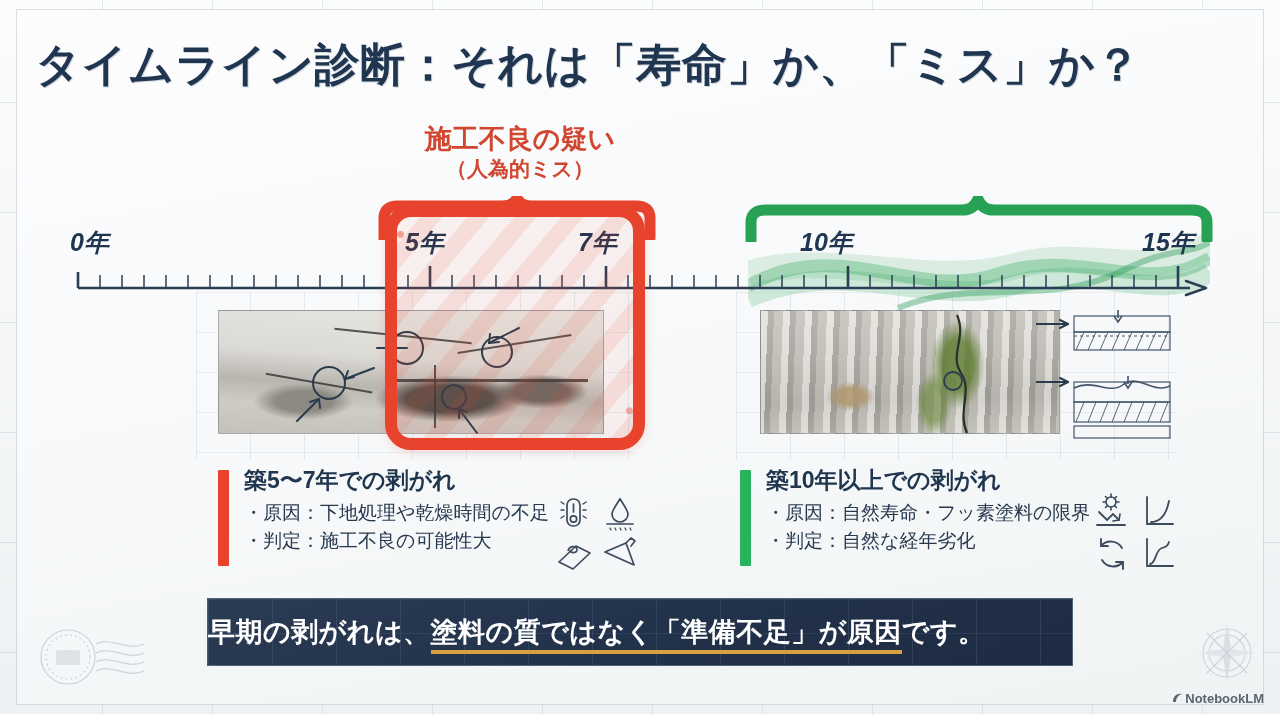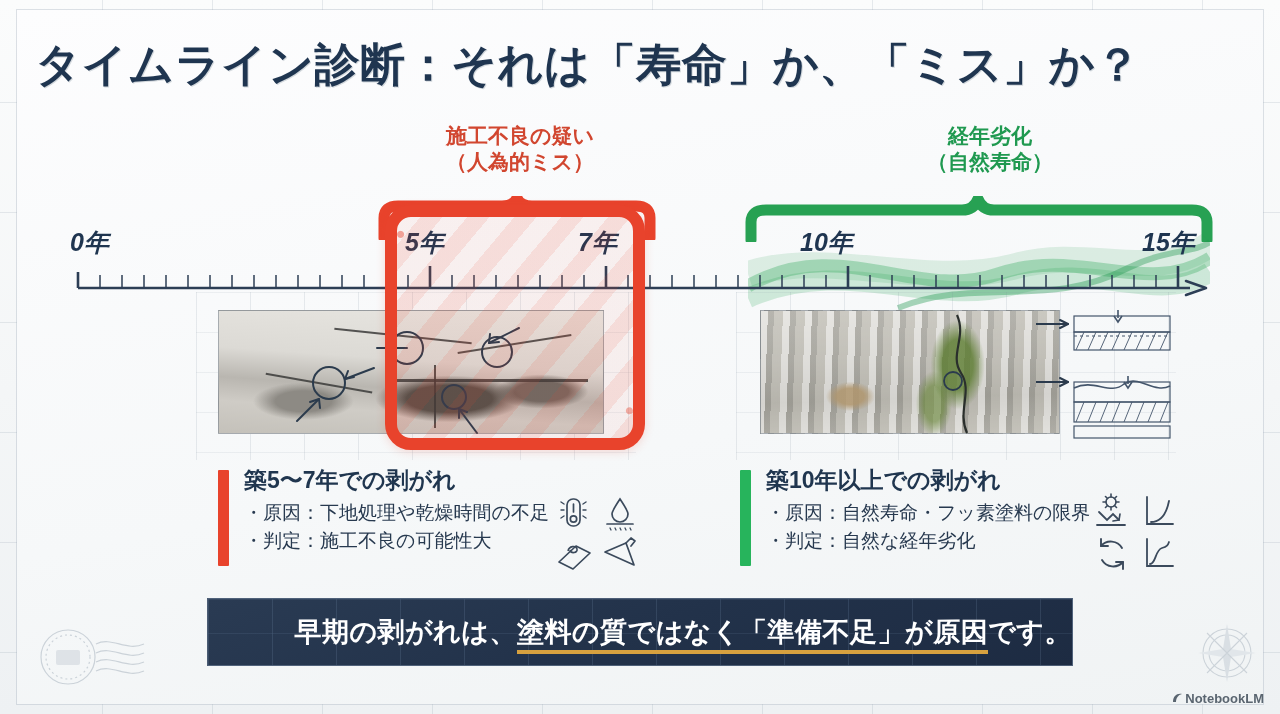--- a/index.html
+++ b/index.html
@@ -37,21 +37,21 @@
     position: absolute; left: 0; top: 35px; width: 1176px;
     text-align: center;
     font-size: 45px; font-weight: 800; letter-spacing: 0.5px;
     color: #1f3550;
     text-shadow: 1px 1px 0 rgba(120,135,150,0.30);
     white-space: nowrap;
   }
 
   
   .cap { position: absolute; text-align: center; white-space: nowrap; }
-  .cap .l1 { font-size: 21px; font-weight: 800; line-height: 1.15; }
+  .cap .l1 { font-size: 27px; font-weight: 800; line-height: 1.15; }
   .cap .l2 { font-size: 21px; font-weight: 700; line-height: 1.3; }
   #cap-defect { left: 380px; top: 124px; width: 280px; color: #d1462f; }
   #cap-aging  { left: 850px; top: 124px; width: 280px; color: #1f9950; }
 
   
   .brace { position: absolute; }
 
   
   #axis-wrap { position: absolute; left: 60px; top: 226px; width: 1160px; height: 80px; }
   .axis-label {
@@ -135,21 +135,21 @@
     font-size: 19px; color: #27394f; line-height: 1.5; white-space: nowrap; font-weight: 500;
   }
   .icons { position: absolute; display: grid; grid-template-columns: 44px 44px; gap: 2px; }
   .icons svg { display: block; }
 
   
   #banner {
     position: absolute; left: 207px; top: 598px; width: 866px; height: 68px;
     background: linear-gradient(160deg,#2a3b53 0%, #22324a 50%, #1d2b42 100%);
     border: 1px solid rgba(130,150,175,0.45);
-    display: flex; align-items: center; justify-content: flex-end;
+    display: flex; align-items: center; justify-content: flex-start;
     overflow: hidden;
   }
   #banner .bp {
     position: absolute; inset: 0; opacity: .30;
     background:
       linear-gradient(to right, rgba(150,178,210,0.5) 1px, transparent 1px) 0 0/64px 100%,
       linear-gradient(to bottom, rgba(150,178,210,0.35) 1px, transparent 1px) 0 0/100% 34px;
   }
   #banner .txt {
     position: relative; font-size: 27px; font-weight: 800; color: #ffffff;
@@ -173,24 +173,20 @@
 
 <div id="slide">
   <div class="bg-grid"></div>
   <div class="paper"></div>
 
   <div class="title">タイムライン診断：それは「寿命」か、「ミス」か？</div>
 
   <div class="cap" id="cap-defect">
     <div class="l1">施工不良の疑い</div>
     <div class="l2">（人為的ミス）</div>
-  </div>
-  <div class="cap" id="cap-aging">
-    <div class="l1">経年劣化</div>
-    <div class="l2">（自然寿命）</div>
   </div>
 
   <svg class="brace" style="left:378px; top:196px; width:278px; height:44px;" viewBox="0 0 278 44">
     <path d="M6,42 V22 Q6,10 20,10 H124 Q136,10 139,2 Q142,10 154,10 H258 Q272,10 272,22 V42" fill="none" stroke="#e8432c" stroke-width="11" stroke-linecap="round" stroke-linejoin="round"></path>
   </svg>
 
   <svg class="brace" style="left:744px; top:196px; width:470px; height:46px;" viewBox="0 0 470 46">
     <path d="M7,44 V26 Q7,14 22,14 H218 Q230,14 234,3 Q238,14 250,14 H448 Q463,14 463,26 V44" fill="none" stroke="#27a153" stroke-width="11" stroke-linecap="round" stroke-linejoin="round"></path>
   </svg>
 

